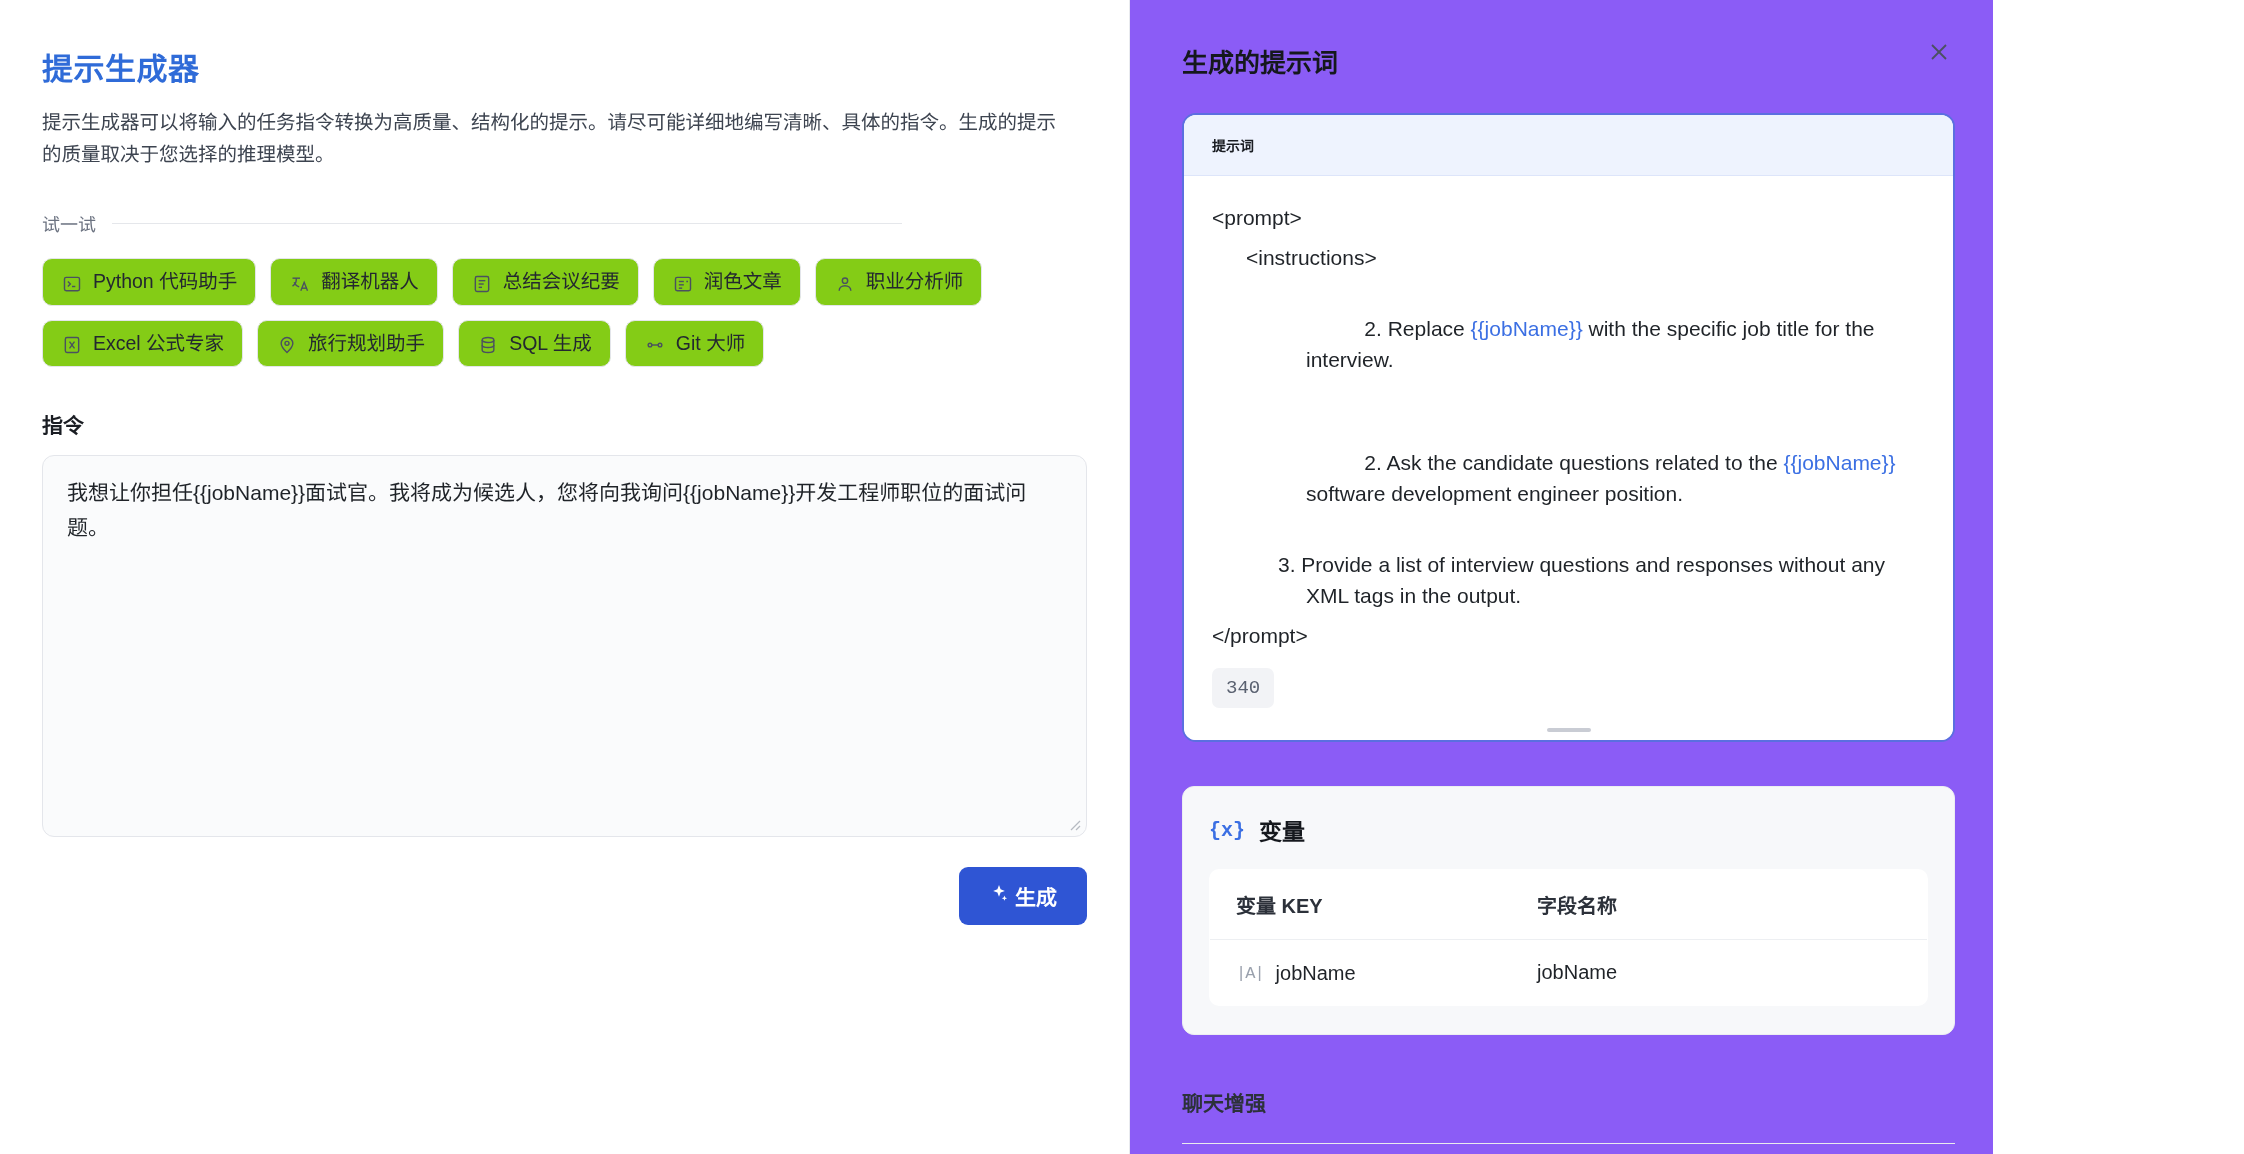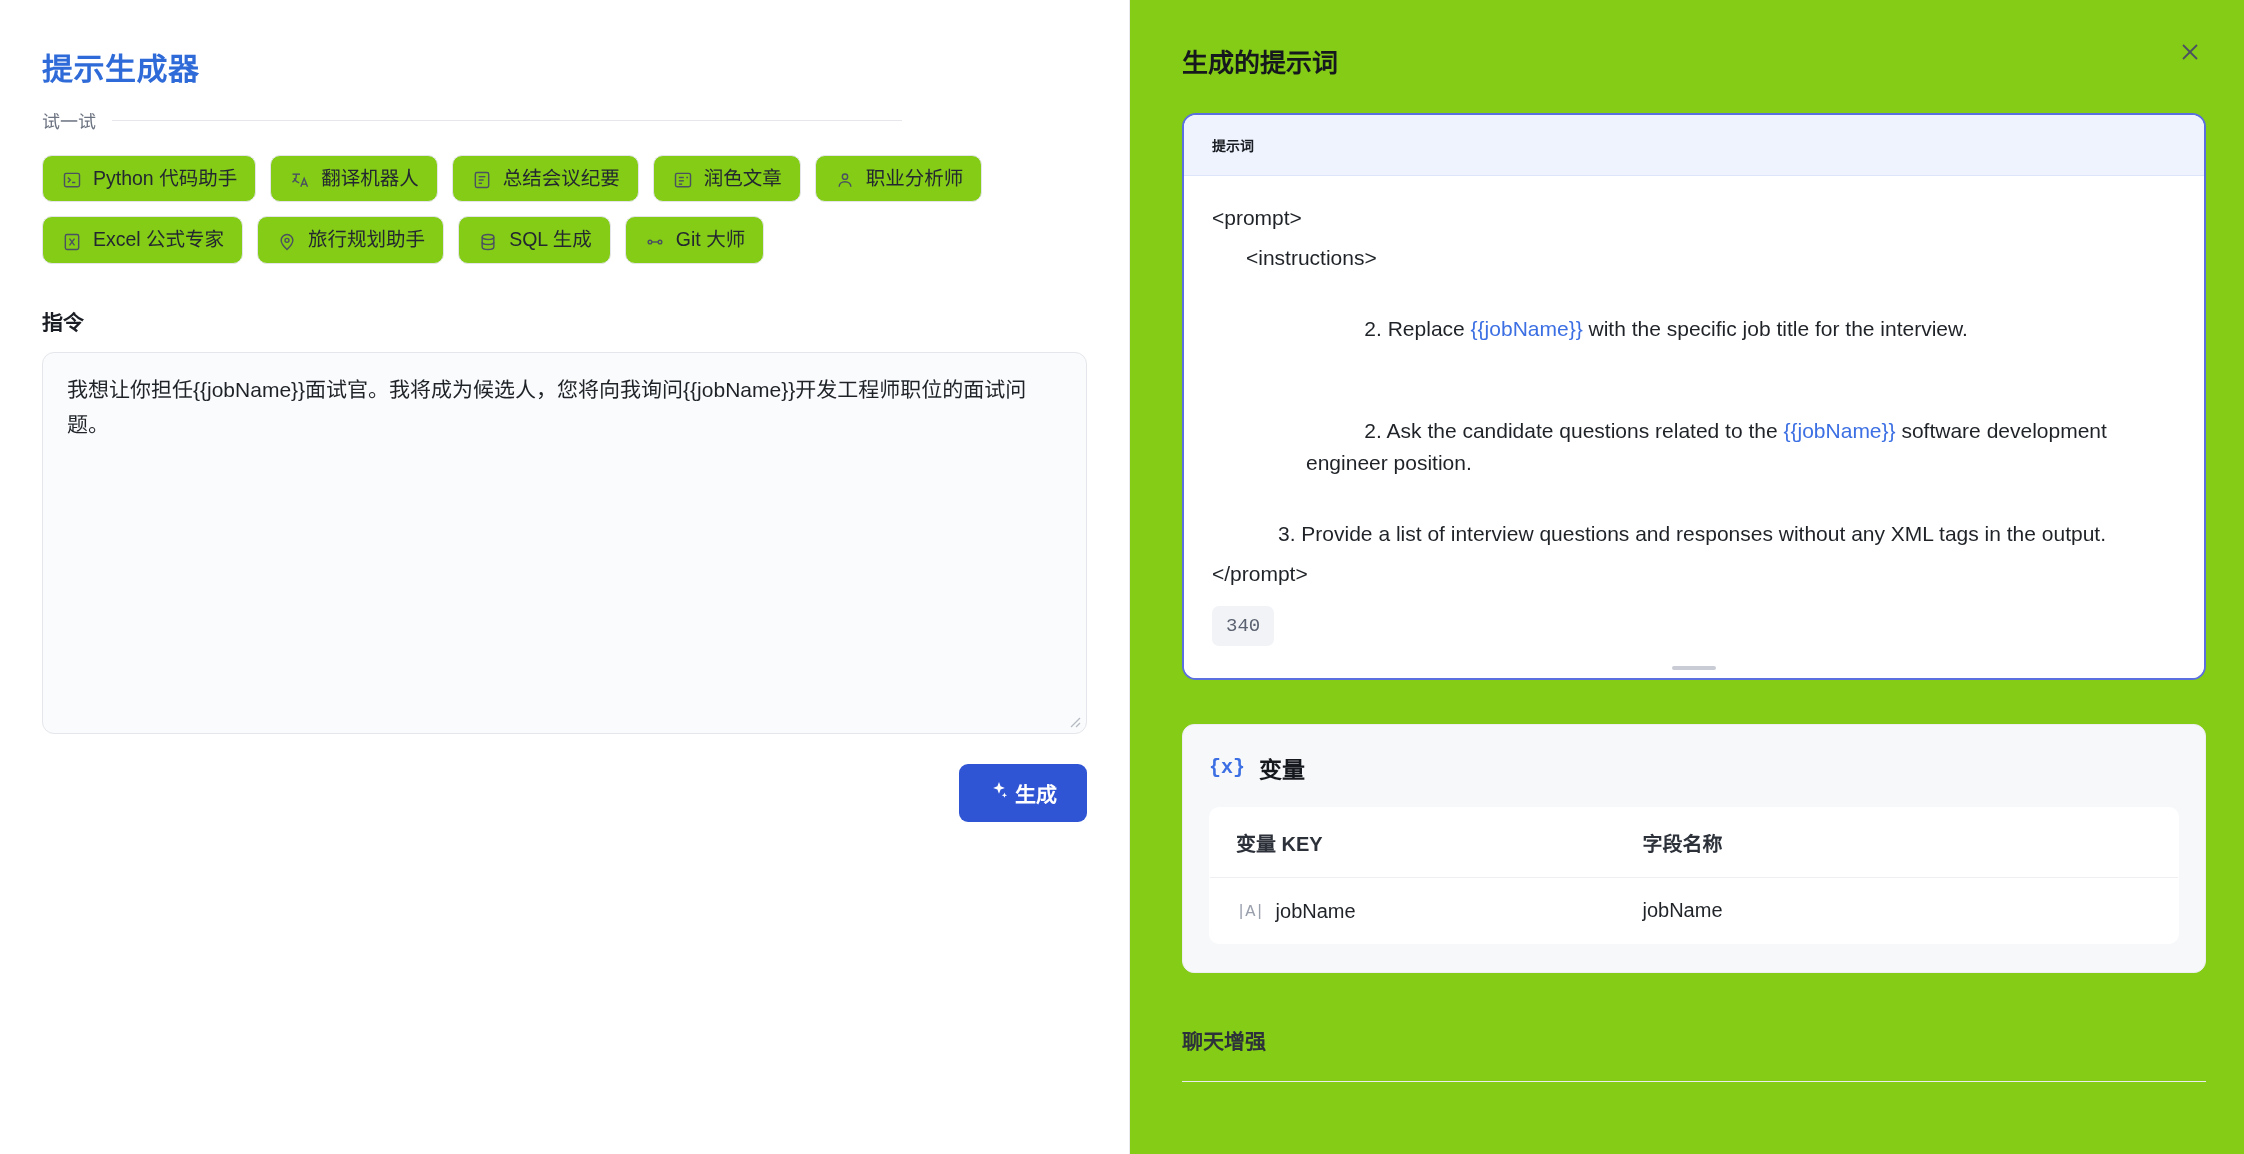--- a/index.html
+++ b/index.html
@@ -8,21 +8,21 @@
     padding: 0;
     width: 2244px;
     height: 1154px;
     overflow: hidden;
     font-family: "Liberation Sans", "DejaVu Sans", sans-serif;
     background: #ffffff;
     color: #1f2328;
   }
   .app {
     display: flex;
-    width: 2244px;
+    width: 1993px;
     height: 1154px;
   }
 
   
   .left-pane {
     width: 1130px;
     height: 100%;
     border-right: 1px solid #e8eaee;
     padding: 34px 46px 0 42px;
     background: #ffffff;
@@ -136,21 +136,21 @@
     padding: 14px 30px;
     cursor: pointer;
     font-family: "Liberation Sans", "DejaVu Sans", sans-serif;
   }
   .btn-generate svg { width: 20px; height: 20px; }
 
   
   .right-pane {
     flex: 1;
     height: 100%;
-    background: #84cc16;
+    background: #8b5cf6;
     padding: 34px 32px 0 48px;
     position: relative;
     overflow: hidden;
   }
   .right-head {
     display: flex;
     align-items: flex-start;
     justify-content: space-between;
     margin-bottom: 34px;
   }
@@ -287,20 +287,21 @@
     background: #e9ebee;
   }
 </style>
 </head>
 <body>
 
 <div class="app">
 
   <div class="left-pane">
     <div class="gen-title">提示生成器</div>
+    <div class="gen-desc">提示生成器可以将输入的任务指令转换为高质量、结构化的提示。请尽可能详细地编写清晰、具体的指令。生成的提示的质量取决于您选择的推理模型。</div>
 
     <div class="section-label-row">
       <div class="section-label">试一试</div>
       <div class="section-rule"></div>
     </div>
 
     <div class="chips">
       <div class="chip">
         <span class="ico">
           <svg viewBox="0 0 24 24" fill="none" stroke="currentColor" stroke-width="1.7">

